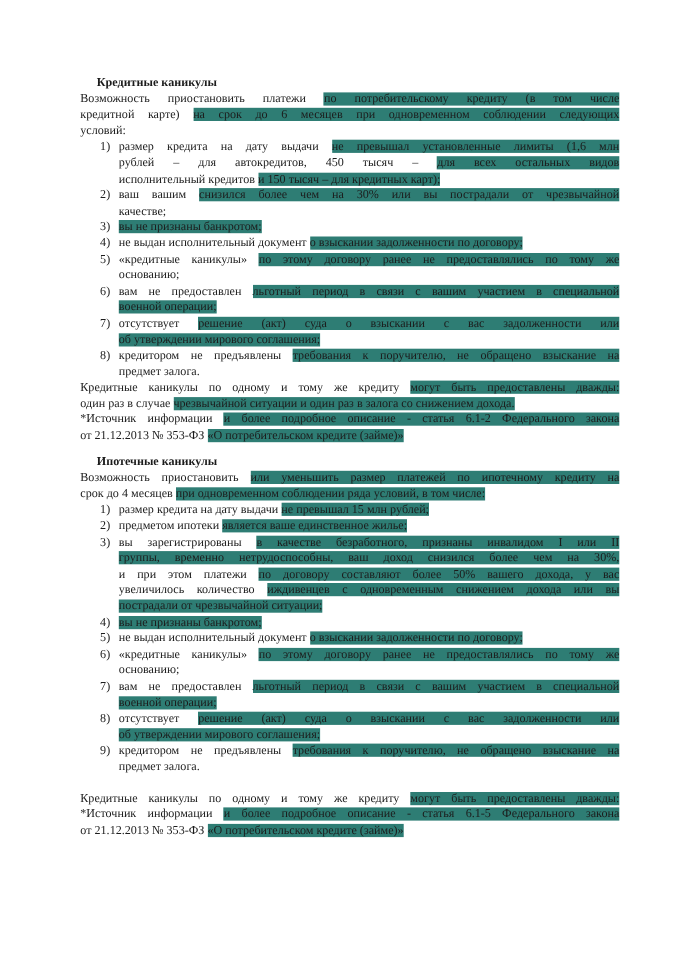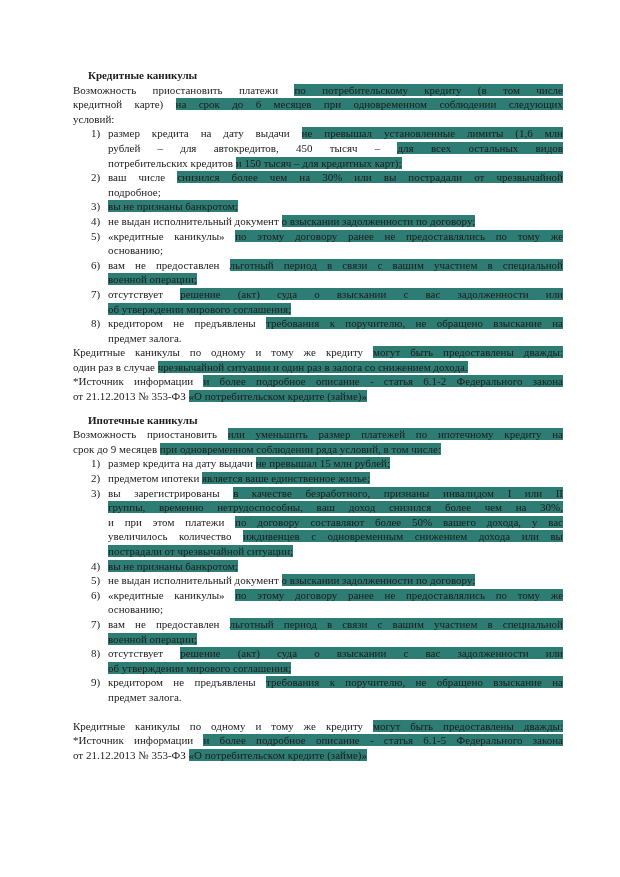--- a/index.html
+++ b/index.html
@@ -25,26 +25,26 @@
 
 <div class="content" id="content">
     <div class="line t">Кредитные каникулы</div>
     <div class="line j"><span>Возможность приостановить платежи </span><span class="hl">по потребительскому кредиту (в том числе</span></div>
     <div class="line j"><span>кредитной карте) </span><span class="hl">на срок до 6 месяцев при одновременном соблюдении следующих</span></div>
     <div class="line"><span>условий:</span></div>
     <div class="item">
       <span class="num">1)</span>
       <div class="line j"><span>размер кредита на дату выдачи </span><span class="hl">не превышал установленные лимиты (1,6 млн</span></div>
       <div class="line j"><span>рублей – для автокредитов, 450 тысяч – </span><span class="hl">для всех остальных видов</span></div>
-      <div class="line"><span>потребительских кредитов </span><span class="hl">и 150 тысяч – для кредитных карт);</span></div>
+      <div class="line"><span>исполнительный кредитов </span><span class="hl">и 150 тысяч – для кредитных карт);</span></div>
     </div>
     <div class="item">
       <span class="num">2)</span>
-      <div class="line j"><span>ваш числе </span><span class="hl">снизился более чем на 30% или вы пострадали от чрезвычайной</span></div>
-      <div class="line"><span>подробное;</span></div>
+      <div class="line j"><span>ваш вашим </span><span class="hl">снизился более чем на 30% или вы пострадали от чрезвычайной</span></div>
+      <div class="line"><span>качестве;</span></div>
     </div>
     <div class="item">
       <span class="num">3)</span>
       <div class="line"><span class="hl">вы не признаны банкротом;</span></div>
     </div>
     <div class="item">
       <span class="num">4)</span>
       <div class="line"><span>не выдан исполнительный документ </span><span class="hl">о взыскании задолженности по договору;</span></div>
     </div>
     <div class="item">
@@ -67,21 +67,21 @@
       <div class="line j"><span>кредитором не предъявлены </span><span class="hl">требования к поручителю, не обращено взыскание на</span></div>
       <div class="line"><span>предмет залога.</span></div>
     </div>
     <div class="line j"><span>Кредитные каникулы по одному и тому же кредиту </span><span class="hl">могут быть предоставлены дважды:</span></div>
     <div class="line"><span>один раз в случае </span><span class="hl">чрезвычайной ситуации и один раз в залога со снижением дохода.</span></div>
     <div class="line j"><span>*Источник информации </span><span class="hl">и более подробное описание - статья 6.1-2 Федерального закона</span></div>
     <div class="line"><span>от 21.12.2013 № 353-ФЗ </span><span class="hl">«О потребительском кредите (займе)»</span></div>
     <div class="gapline" style="height: 9px;"></div>
     <div class="line t">Ипотечные каникулы</div>
     <div class="line j"><span>Возможность приостановить </span><span class="hl">или уменьшить размер платежей по ипотечному кредиту на</span></div>
-    <div class="line"><span>срок до 9 месяцев </span><span class="hl">при одновременном соблюдении ряда условий, в том числе:</span></div>
+    <div class="line"><span>срок до 4 месяцев </span><span class="hl">при одновременном соблюдении ряда условий, в том числе:</span></div>
     <div class="item">
       <span class="num">1)</span>
       <div class="line"><span>размер кредита на дату выдачи </span><span class="hl">не превышал 15 млн рублей;</span></div>
     </div>
     <div class="item">
       <span class="num">2)</span>
       <div class="line"><span>предметом ипотеки </span><span class="hl">является ваше единственное жилье;</span></div>
     </div>
     <div class="item">
       <span class="num">3)</span>

